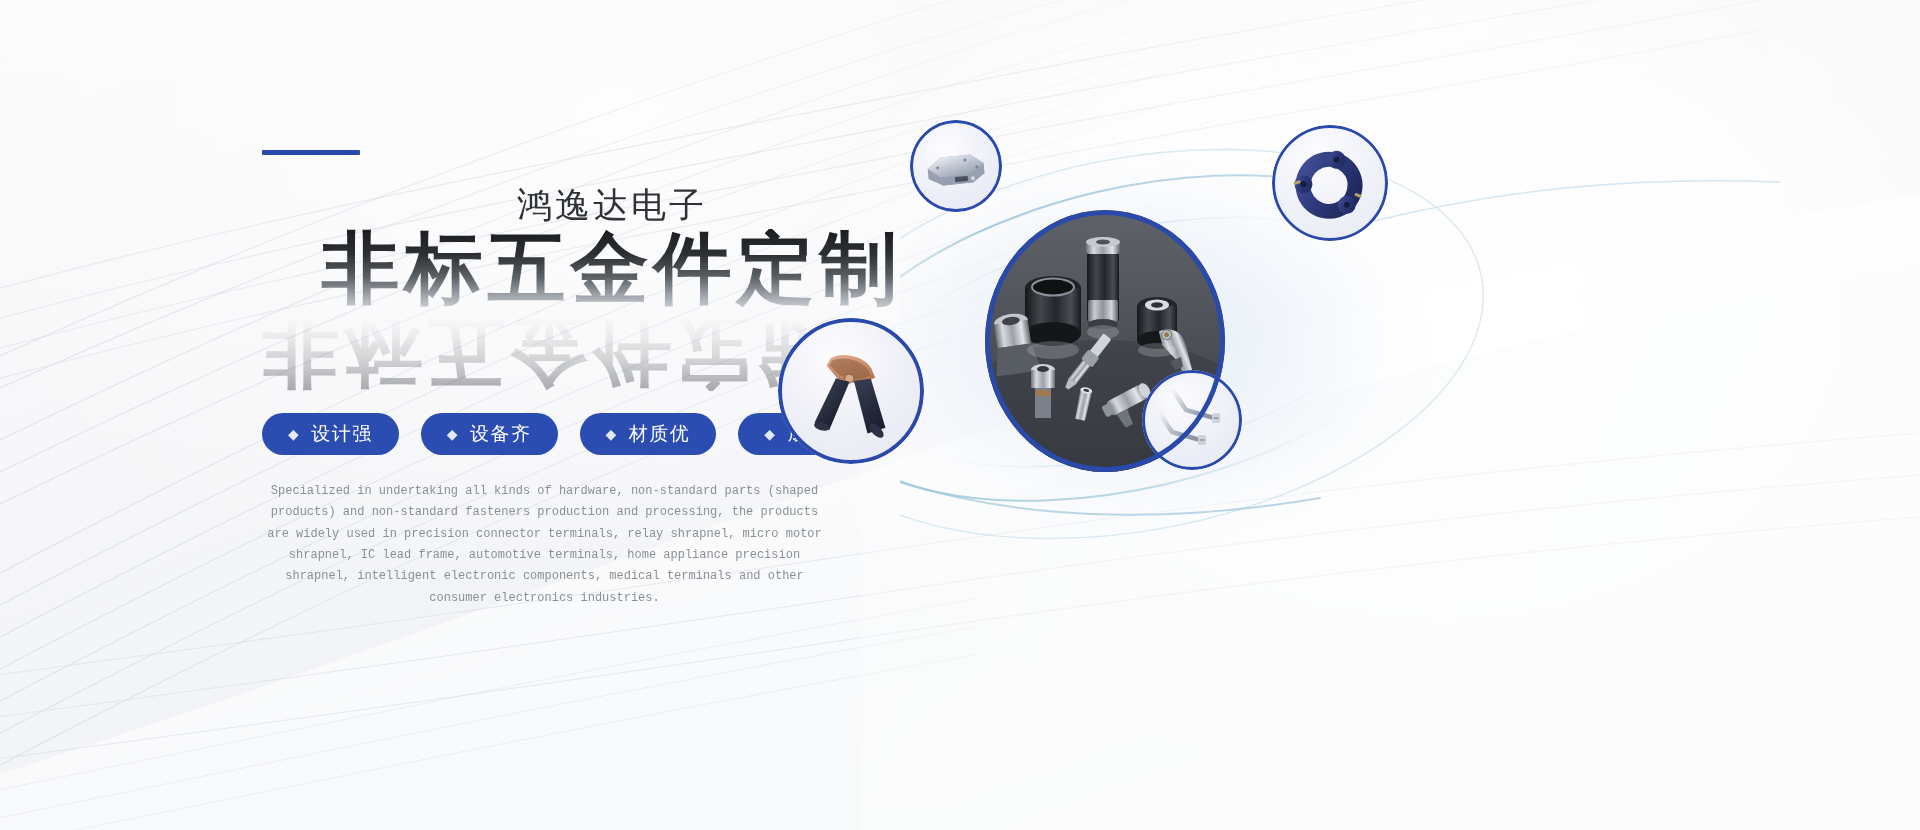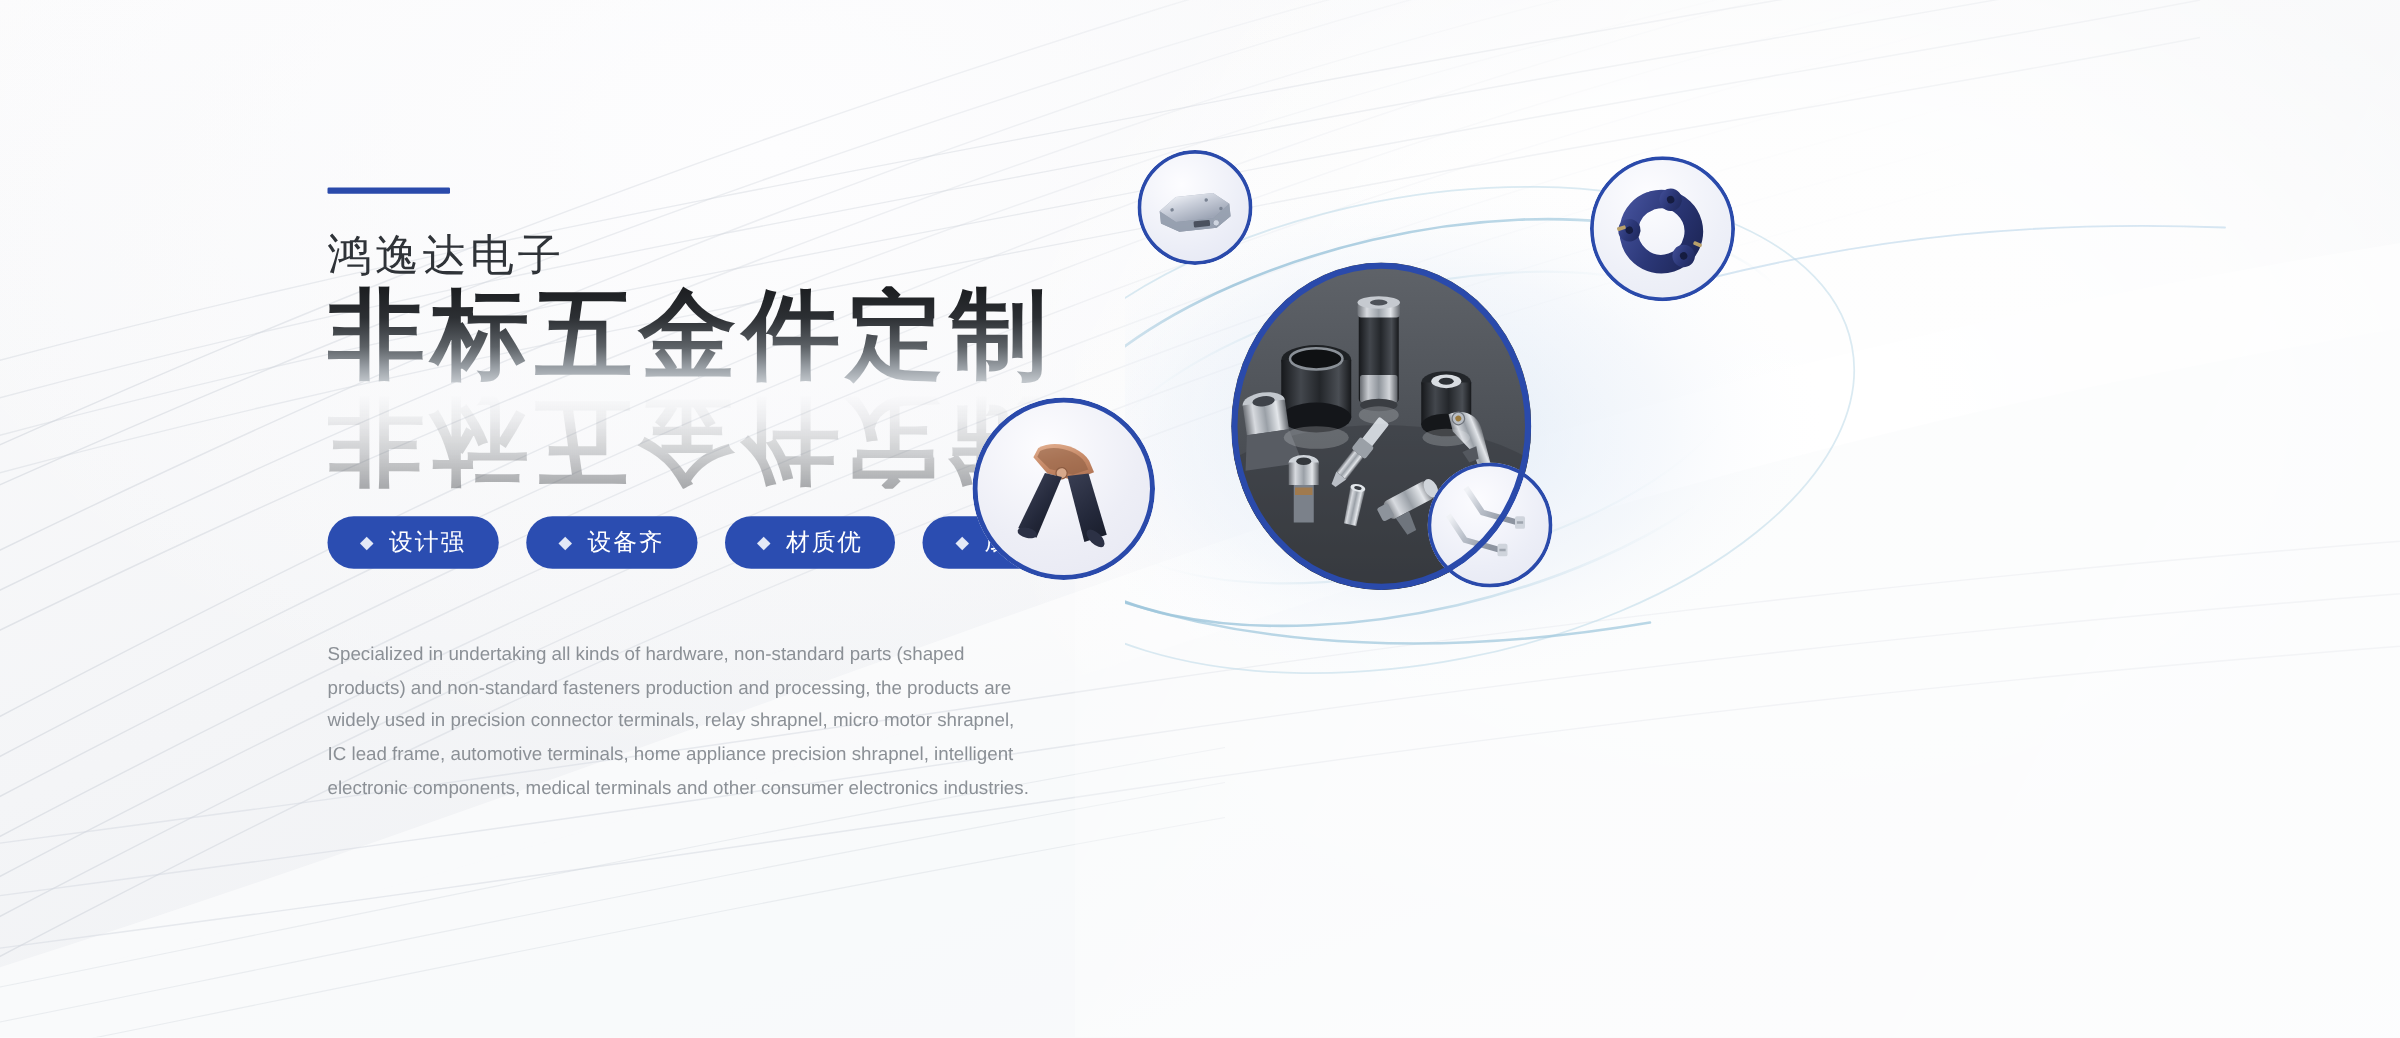--- a/index.html
+++ b/index.html
@@ -8,20 +8,21 @@
     width:1920px; height:830px; overflow:hidden;
     font-family:"Liberation Sans","DejaVu Sans",sans-serif;
   }
   .stage{
     position:relative; width:1920px; height:830px;
     background:
       radial-gradient(ellipse 900px 620px at 1420px 330px, #ffffff 0%, rgba(255,255,255,0.75) 42%, rgba(246,247,250,0) 72%),
       radial-gradient(ellipse 1200px 800px at 620px 120px, #fdfdfe 0%, rgba(250,250,252,0) 62%),
       linear-gradient(160deg,#fbfbfc 0%,#f4f5f7 42%,#eef0f3 72%,#f7f8fa 100%);
     overflow:hidden;
+    text-align:center;
   }
   
   .bg-svg{ position:absolute; inset:0; width:1920px; height:830px; }
 
   
   .content{ position:absolute; left:262px; top:150px; width:700px; }
 
   .accent-rule{
     width:98px; height:5px; border-radius:1px; background:#2a4aab;
   }
@@ -60,23 +61,23 @@
     display:flex; align-items:center; gap:11px;
     height:42px; padding:0 26px; border-radius:21px;
     background:#2b4db1; color:#fff;
     font-size:19px; letter-spacing:1.5px; white-space:nowrap;
     font-family:"DejaVu Sans","Liberation Sans",sans-serif;
   }
   .pill .dia{ font-size:14px; color:#e4e9f7; line-height:1; }
 
   
   .para{
-    margin-top:56px; width:565px;
-    font-size:15px; line-height:1.78; color:#8b9096;
-    font-family:Liberation Sans, sans-serif;
+    margin-top:26px; width:565px;
+    font-size:12px; line-height:1.78; color:#8b9096;
+    font-family:Liberation Mono, monospace;
   }
 
   
   .visual{ position:absolute; left:900px; top:130px; width:1020px; height:520px; }
   .visual svg{ position:absolute; inset:0; }
 
   .bubble{ position:absolute; border-radius:50%; overflow:hidden; }
   .bubble .ring{
     position:absolute; inset:0; border-radius:50%;
     border:3px solid #2a4aab; pointer-events:none; z-index:5;

